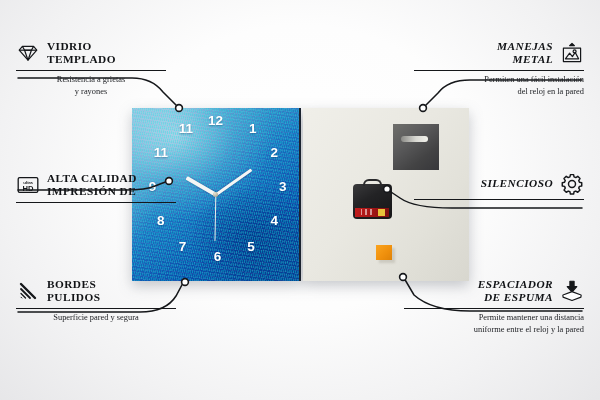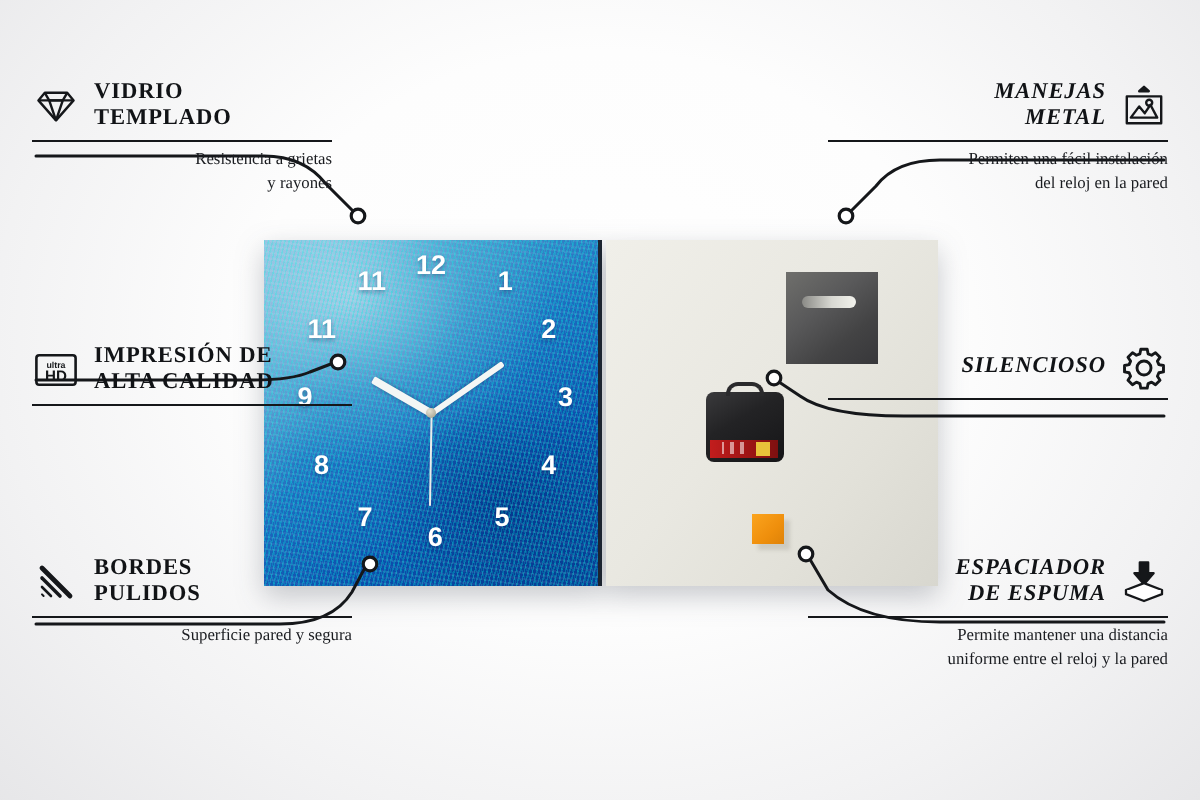--- a/index.html
+++ b/index.html
@@ -12,21 +12,21 @@
   }
   #stage { position: absolute; inset: 0; }
 
   
   .product-wrap {
     position: absolute;
     left: 132px; top: 104px;
     width: 337px; height: 173px;
     filter: drop-shadow(0 5px 7px rgba(40,45,60,0.26));
   }
-  .panel { position: absolute; top: 16px; height: 100%; }
+  .panel { position: absolute; top: 4px; height: 100%; }
 
   
   .clock-panel {
     left: 0; width: 169px;
     background:
       repeating-linear-gradient(104deg, rgba(0,225,215,0.30) 0 0.7px, rgba(0,60,140,0.02) 0.7px 2.0px),
       repeating-linear-gradient(72deg, rgba(0,255,230,0.16) 0 0.6px, rgba(0,40,120,0.03) 0.6px 2.4px),
       radial-gradient(ellipse 62% 52% at 72% 76%, rgba(0,40,120,0.55) 0%, rgba(0,40,120,0) 62%),
       radial-gradient(ellipse 80% 66% at 26% 16%, rgba(176,214,236,0.92) 0%, rgba(120,182,222,0.35) 44%, rgba(30,110,190,0) 74%),
       linear-gradient(145deg, #9ecbe6 0%, #4e9ed2 22%, #1f6fc2 48%, #0d4fae 70%, #083f96 100%);
@@ -148,21 +148,21 @@
     height: 0; border-top: 1.4px solid #15171a;
     margin: 3px 0 3.5px 0;
   }
   .desc {
     font-family: "Liberation Serif", serif;
     font-size: 8.4px;
     color: #1a1c20;
     line-height: 1.38;
     white-space: pre-line;
   }
-  .callout.left .desc { text-align: right; }
+  .callout.left .desc { text-align: center; }
   .callout.right .desc { text-align: right; }
 
   .ico { width: 24px; height: 24px; flex: 0 0 24px; display: block; }
   .ico svg { width: 100%; height: 100%; display: block; }
 
   
   .leaders { position: absolute; inset: 0; pointer-events: none; }
 </style>
 </head>
 <body>
@@ -259,22 +259,22 @@
   <div class="callout left" style="left:16px; top:172px; width:160px;">
     <div class="head">
       <span class="ico">
         <svg viewBox="0 0 24 24">
           <rect x="2.2" y="4.6" width="19.6" height="14.8" rx="1.4" fill="none" stroke="#15171a" stroke-width="1.3"></rect>
           <text x="12" y="11" font-family="Liberation Sans, sans-serif" font-size="4.4" font-weight="bold" text-anchor="middle" fill="#15171a">ultra</text>
           <text x="12" y="17.6" font-family="Liberation Sans, sans-serif" font-size="7.6" font-weight="bold" text-anchor="middle" fill="#15171a">HD</text>
         </svg>
       </span>
       <div class="title">
+        <div>ALTA CALIDAD</div>
         <div>IMPRESIÓN DE</div>
-        <div>ALTA CALIDAD</div>
       </div>
     </div>
     <div class="rule"></div>
   </div>
 
   <div class="callout left" style="left:16px; top:278px; width:160px;">
     <div class="head">
       <span class="ico">
         <svg viewBox="0 0 24 24">
             <g stroke="#15171a" stroke-linecap="round" fill="none">

